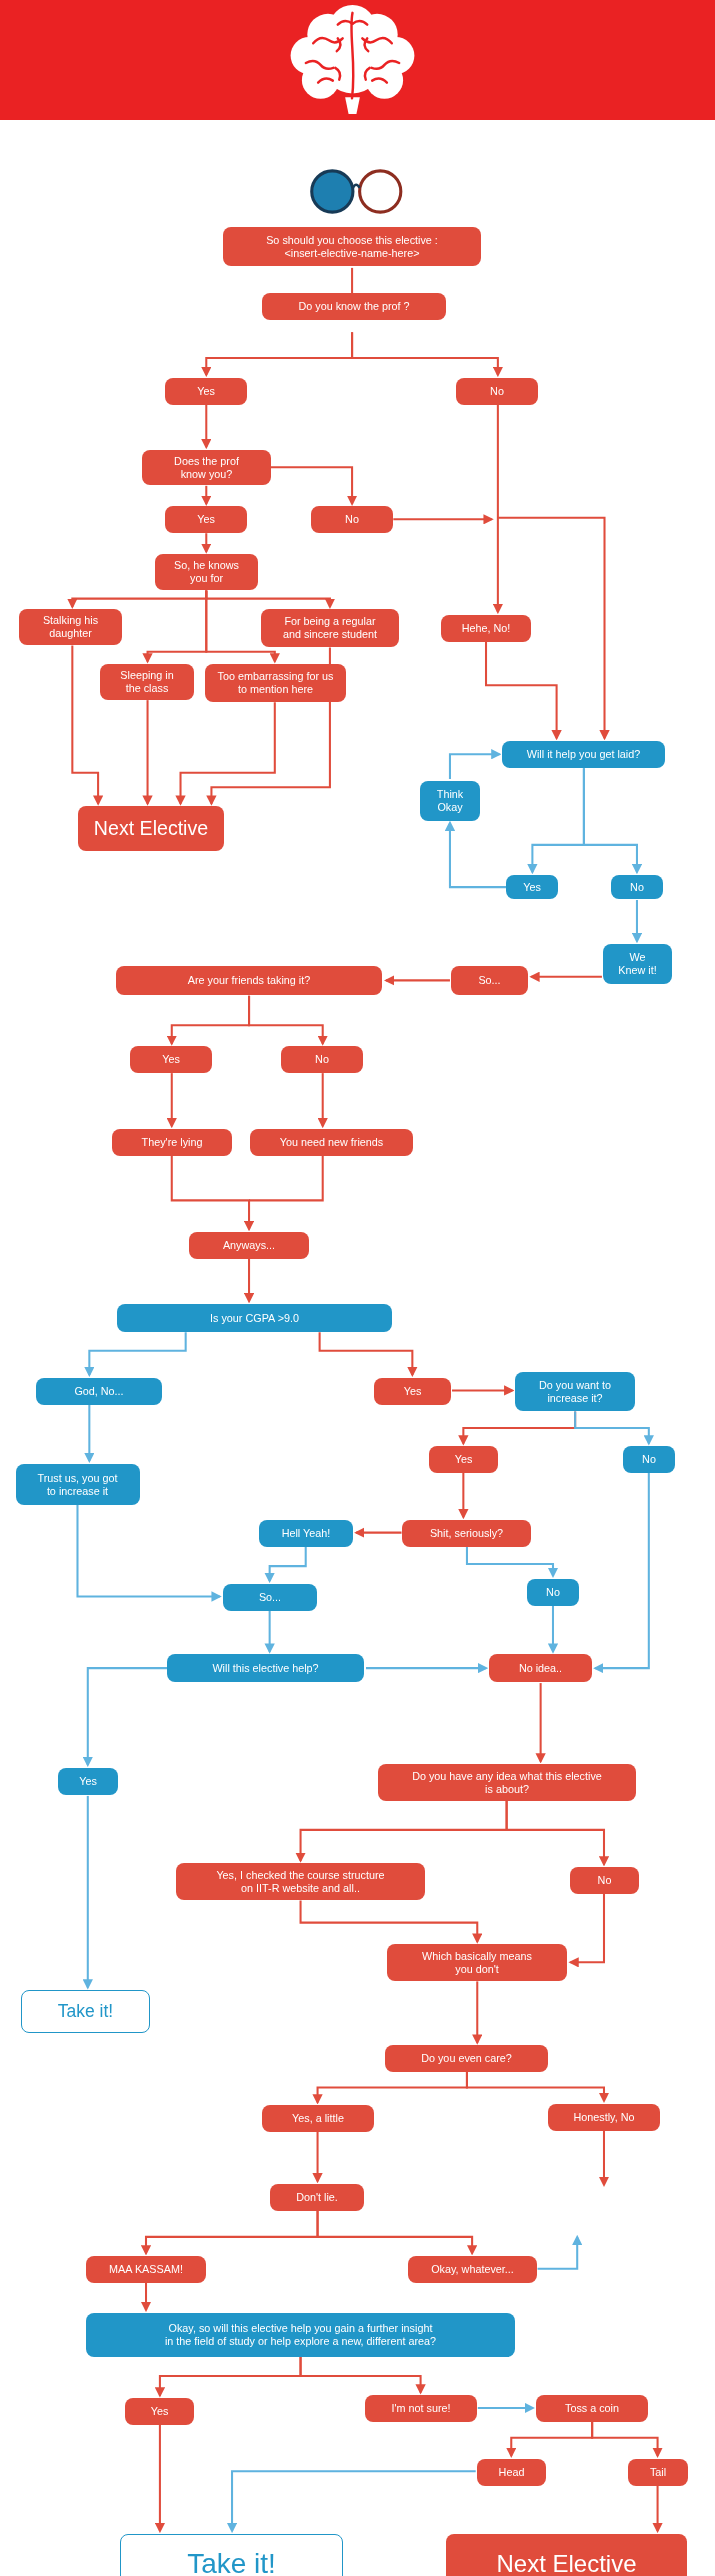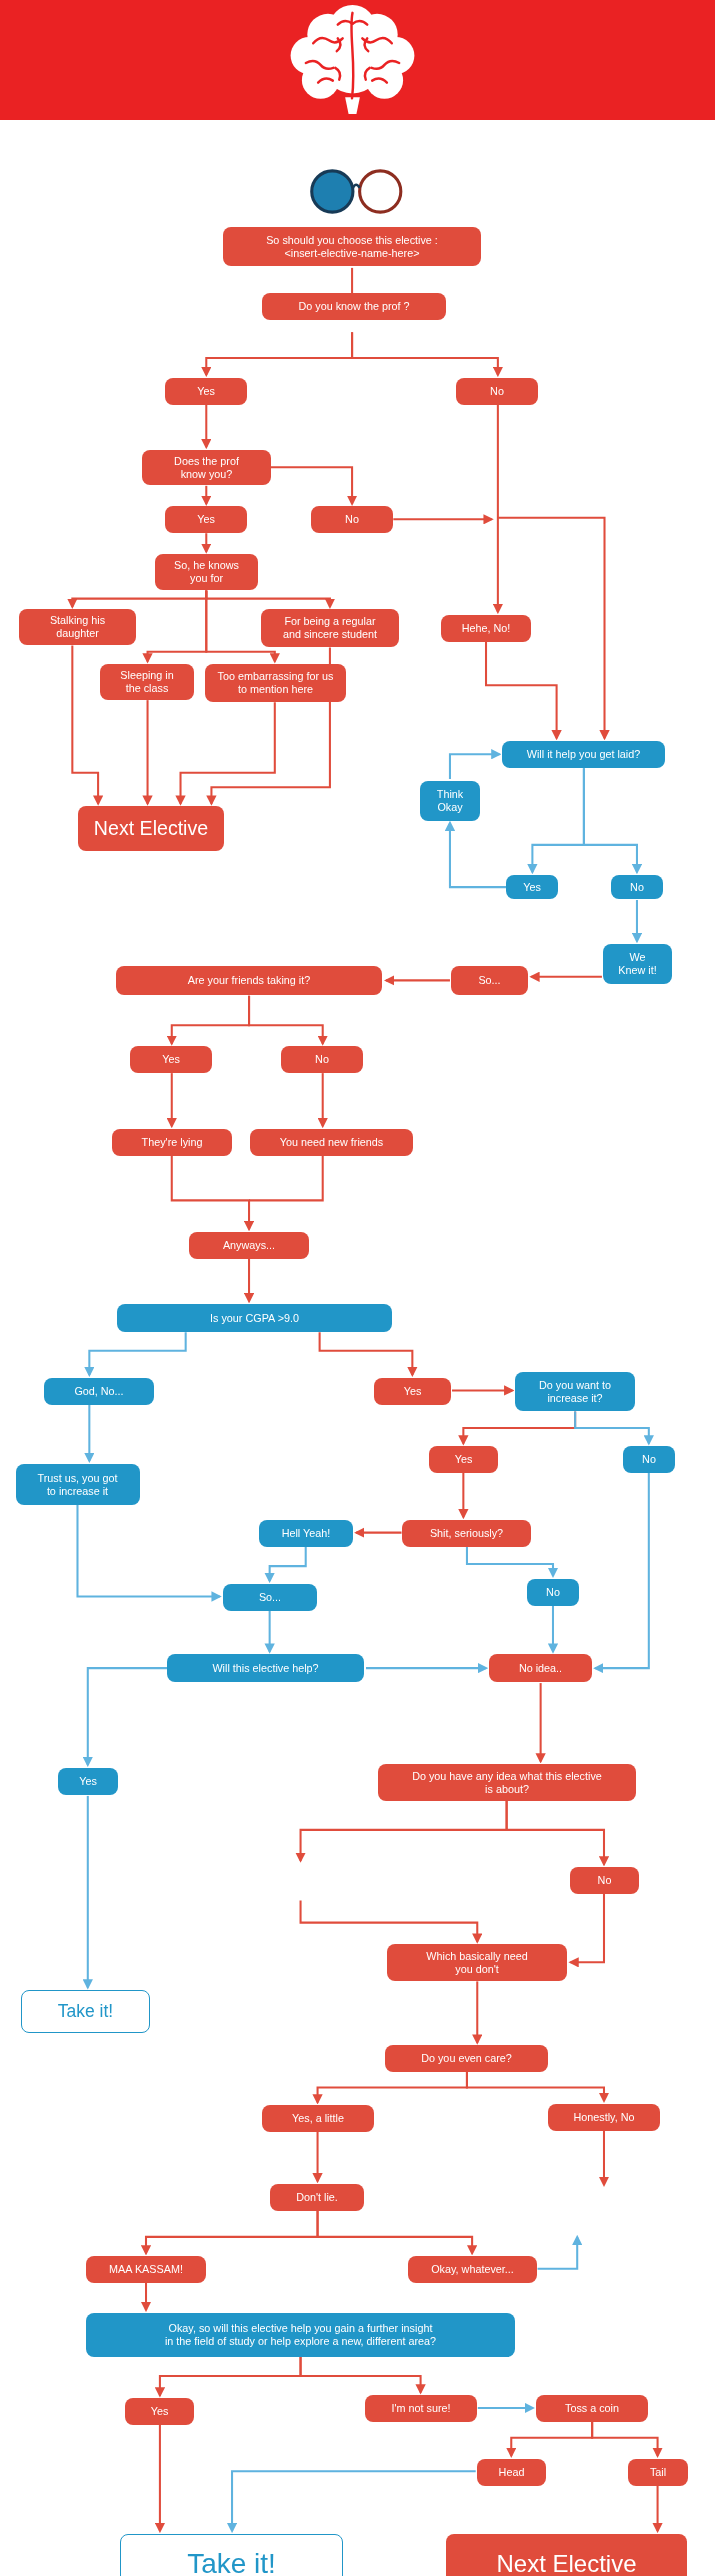--- a/index.html
+++ b/index.html
@@ -158,21 +158,21 @@
 &lt;insert-elective-name-here&gt;</div>
   <div class="node red" style="left:262px;top:293px;width:184px;height:27px">Do you know the prof ?</div>
   <div class="node red" style="left:165px;top:378px;width:82px;height:27px">Yes</div>
   <div class="node red" style="left:456px;top:378px;width:82px;height:27px">No</div>
   <div class="node red" style="left:142px;top:450px;width:129px;height:35px">Does the prof
 know you?</div>
   <div class="node red" style="left:165px;top:506px;width:82px;height:27px">Yes</div>
   <div class="node red" style="left:311px;top:506px;width:82px;height:27px">No</div>
   <div class="node red" style="left:155px;top:554px;width:103px;height:36px">So, he knows
 you for</div>
-  <div class="node red" style="left:19px;top:609px;width:117px;height:36px">Stalking his
+  <div class="node red" style="left:19px;top:609px;width:103px;height:36px">Stalking his
 daughter</div>
   <div class="node red" style="left:261px;top:609px;width:138px;height:38px">For being a regular
 and sincere student</div>
   <div class="node red" style="left:441px;top:615px;width:90px;height:27px">Hehe, No!</div>
   <div class="node red" style="left:100px;top:664px;width:94px;height:36px">Sleeping in
 the class</div>
   <div class="node red" style="left:205px;top:664px;width:141px;height:38px">Too embarrassing for us
 to mention here</div>
   <div class="node red xl" style="left:78px;top:806px;width:146px;height:45px">Next Elective</div>
   <div class="node blue" style="left:502px;top:741px;width:163px;height:27px">Will it help you get laid?</div>
@@ -183,39 +183,41 @@
   <div class="node blue" style="left:603px;top:944px;width:69px;height:40px">We
 Knew it!</div>
   <div class="node red" style="left:116px;top:966px;width:266px;height:29px">Are your friends taking it?</div>
   <div class="node red" style="left:451px;top:966px;width:77px;height:29px">So...</div>
   <div class="node red" style="left:130px;top:1046px;width:82px;height:27px">Yes</div>
   <div class="node red" style="left:281px;top:1046px;width:82px;height:27px">No</div>
   <div class="node red" style="left:112px;top:1129px;width:120px;height:27px">They're lying</div>
   <div class="node red" style="left:250px;top:1129px;width:163px;height:27px">You need new friends</div>
   <div class="node red" style="left:189px;top:1232px;width:120px;height:27px">Anyways...</div>
   <div class="node blue" style="left:117px;top:1304px;width:275px;height:28px">Is your CGPA &gt;9.0</div>
-  <div class="node blue" style="left:44px;top:1378px;width:110px;height:27px">God, No...</div>
+  <div class="node blue" style="left:36px;top:1378px;width:126px;height:27px">God, No...</div>
   <div class="node red" style="left:374px;top:1378px;width:77px;height:27px">Yes</div>
   <div class="node blue" style="left:515px;top:1372px;width:120px;height:39px">Do you want to
 increase it?</div>
   <div class="node blue" style="left:15.5px;top:1464px;width:124px;height:41px">Trust us, you got
 to increase it</div>
   <div class="node red" style="left:429px;top:1446px;width:69px;height:27px">Yes</div>
   <div class="node blue" style="left:623px;top:1446px;width:52px;height:27px">No</div>
   <div class="node blue" style="left:259px;top:1520px;width:94px;height:27px">Hell Yeah!</div>
   <div class="node red" style="left:402px;top:1520px;width:129px;height:27px">Shit, seriously?</div>
   <div class="node blue" style="left:527px;top:1579px;width:52px;height:27px">No</div>
   <div class="node blue" style="left:223px;top:1584px;width:94px;height:27px">So...</div>
   <div class="node blue" style="left:167px;top:1654px;width:197px;height:28px">Will this elective help?</div>
   <div class="node red" style="left:489px;top:1654px;width:103px;height:28px">No idea..</div>
   <div class="node blue" style="left:58px;top:1768px;width:60px;height:27px">Yes</div>
   <div class="node red" style="left:378px;top:1764px;width:258px;height:37px">Do you have any idea what this elective
 is about?</div>
+  <div class="node red" style="left:176px;top:1863px;width:249px;height:37px">Yes, I checked the course structure
+on IIT-R website and all..</div>
   <div class="node red" style="left:570px;top:1867px;width:69px;height:27px">No</div>
-  <div class="node red" style="left:387px;top:1944px;width:180px;height:37px">Which basically need
+  <div class="node red" style="left:387px;top:1944px;width:180px;height:37px">Which basically means
 you don't</div>
   <div class="node outline take1" style="left:21px;top:1990px;width:129px;height:43px">Take it!</div>
   <div class="node red" style="left:385px;top:2045px;width:163px;height:27px">Do you even care?</div>
   <div class="node red" style="left:262px;top:2105px;width:112px;height:27px">Yes, a little</div>
   <div class="node red" style="left:548px;top:2104px;width:112px;height:27px">Honestly, No</div>
   <div class="node red" style="left:270px;top:2184px;width:94px;height:27px">Don't lie.</div>
   <div class="node red" style="left:86px;top:2256px;width:120px;height:27px">MAA KASSAM!</div>
   <div class="node red" style="left:408px;top:2256px;width:129px;height:27px">Okay, whatever...</div>
   <div class="node blue" style="left:86px;top:2313px;width:429px;height:44px">Okay, so will this elective help you gain a further insight
 in the field of study or help explore a new,  different area?</div>

